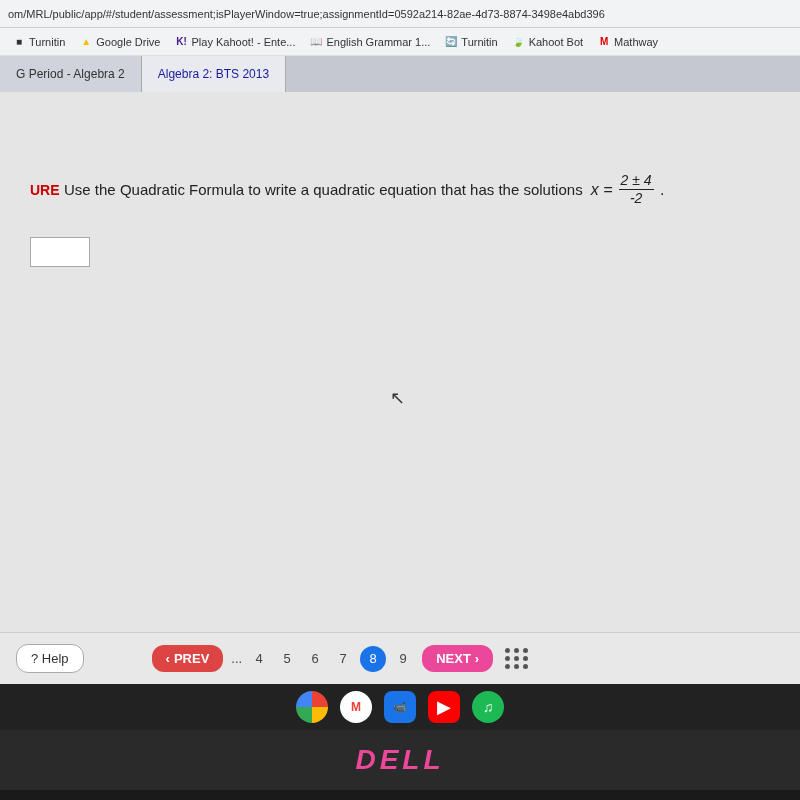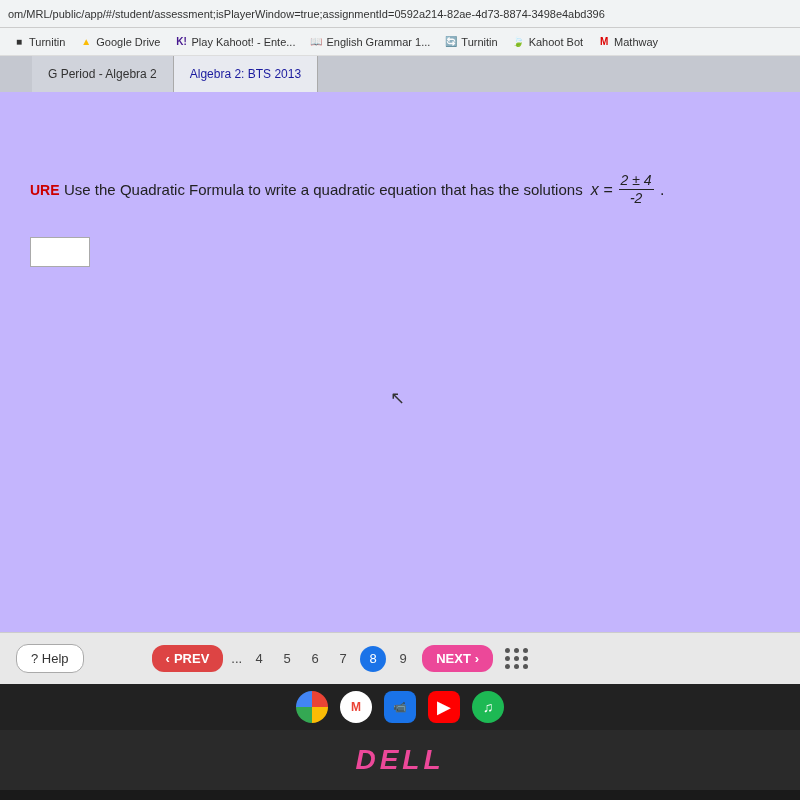--- a/index.html
+++ b/index.html
@@ -60,21 +60,20 @@
       justify-content: center;
       font-size: 10px;
     }
 
     
     .tab-strip {
       background: #c5c8d0;
       height: 36px;
       display: flex;
       align-items: stretch;
-      padding-left: 32px;
     }
     .tab-item {
       display: flex;
       align-items: center;
       padding: 0 16px;
       font-size: 12px;
       color: #333;
       cursor: pointer;
       border-right: 1px solid #aaa;
       background: #d0d3db;
@@ -96,21 +95,21 @@
     .tab-dropdown {
       background: none;
       border: none;
       cursor: pointer;
       font-size: 11px;
       color: #555;
     }
 
     
     .main-content {
-      background: #c4b5fd;
+      background: #e5e5e5;
       min-height: 540px;
       padding: 20px 30px;
       position: relative;
     }
 
     
     .question-area {
       margin-top: 60px;
       font-size: 16px;
       color: #222;

